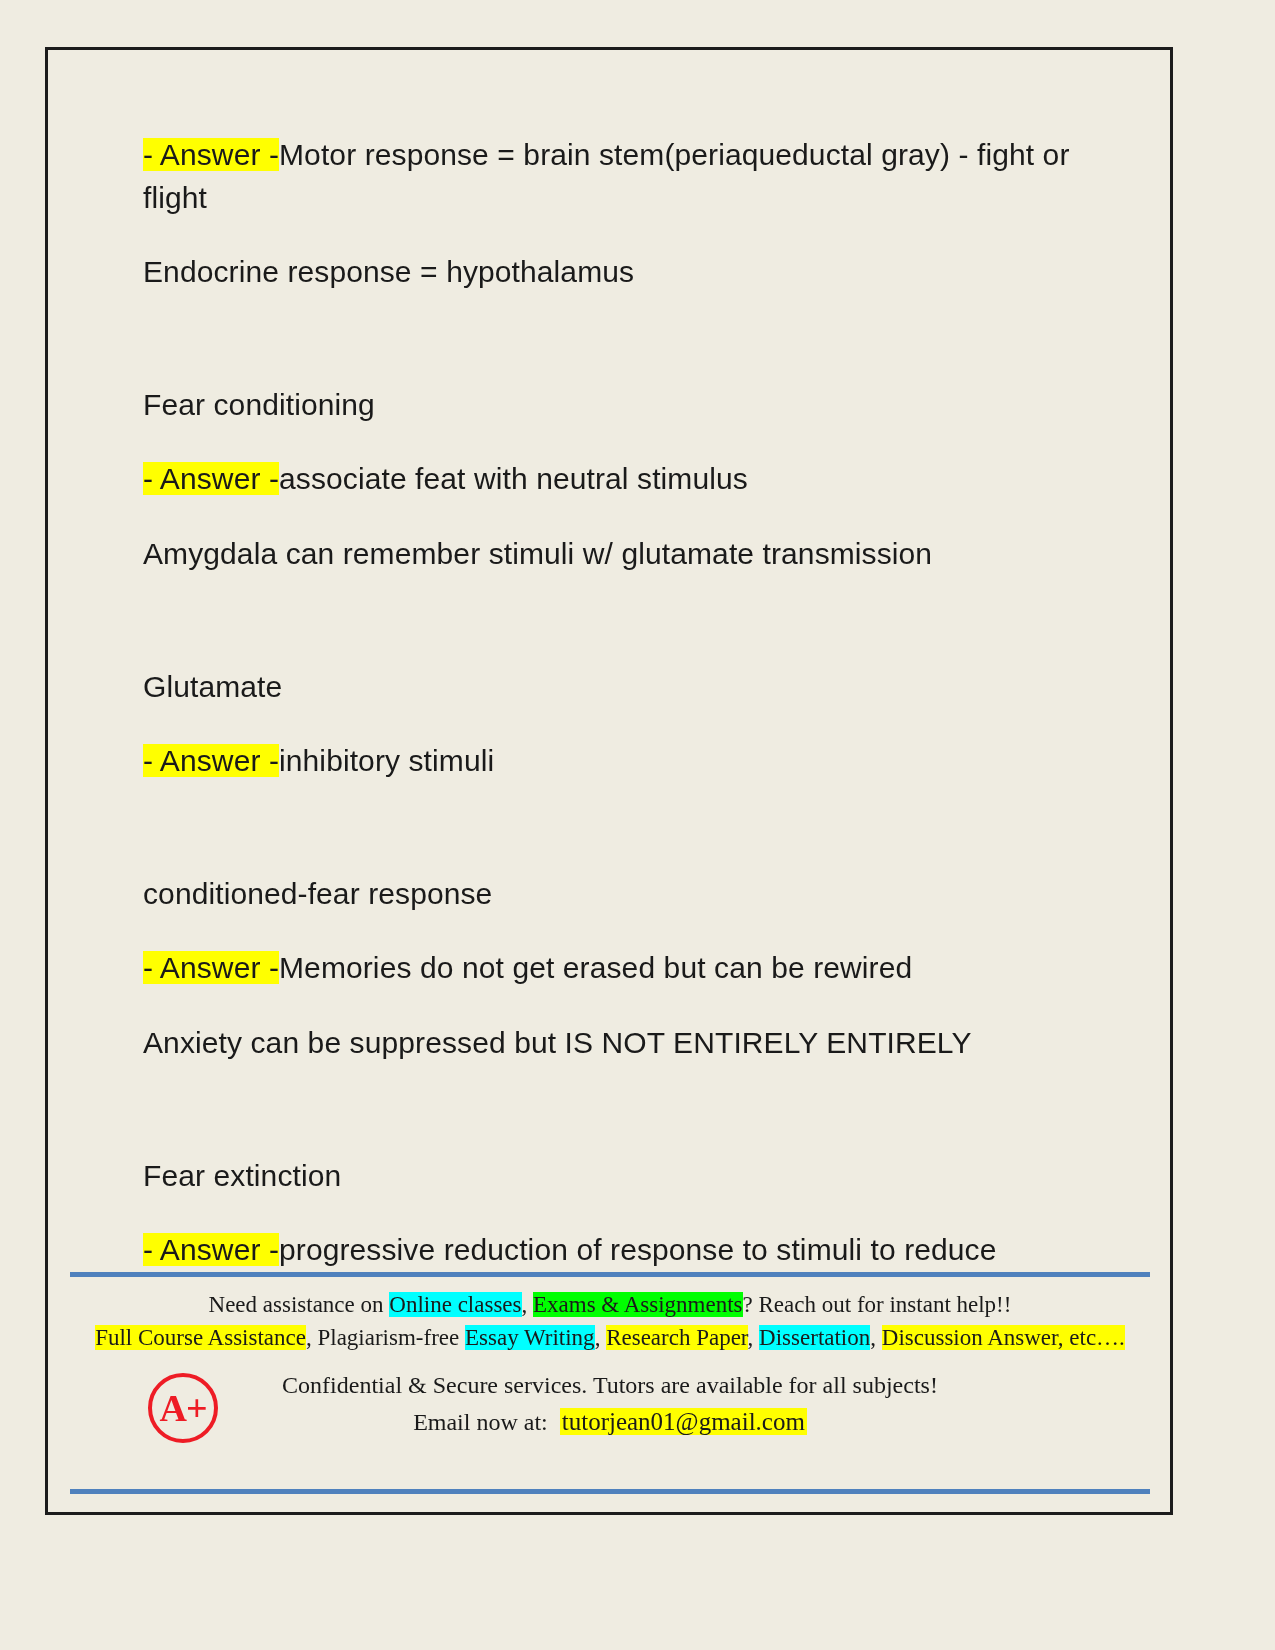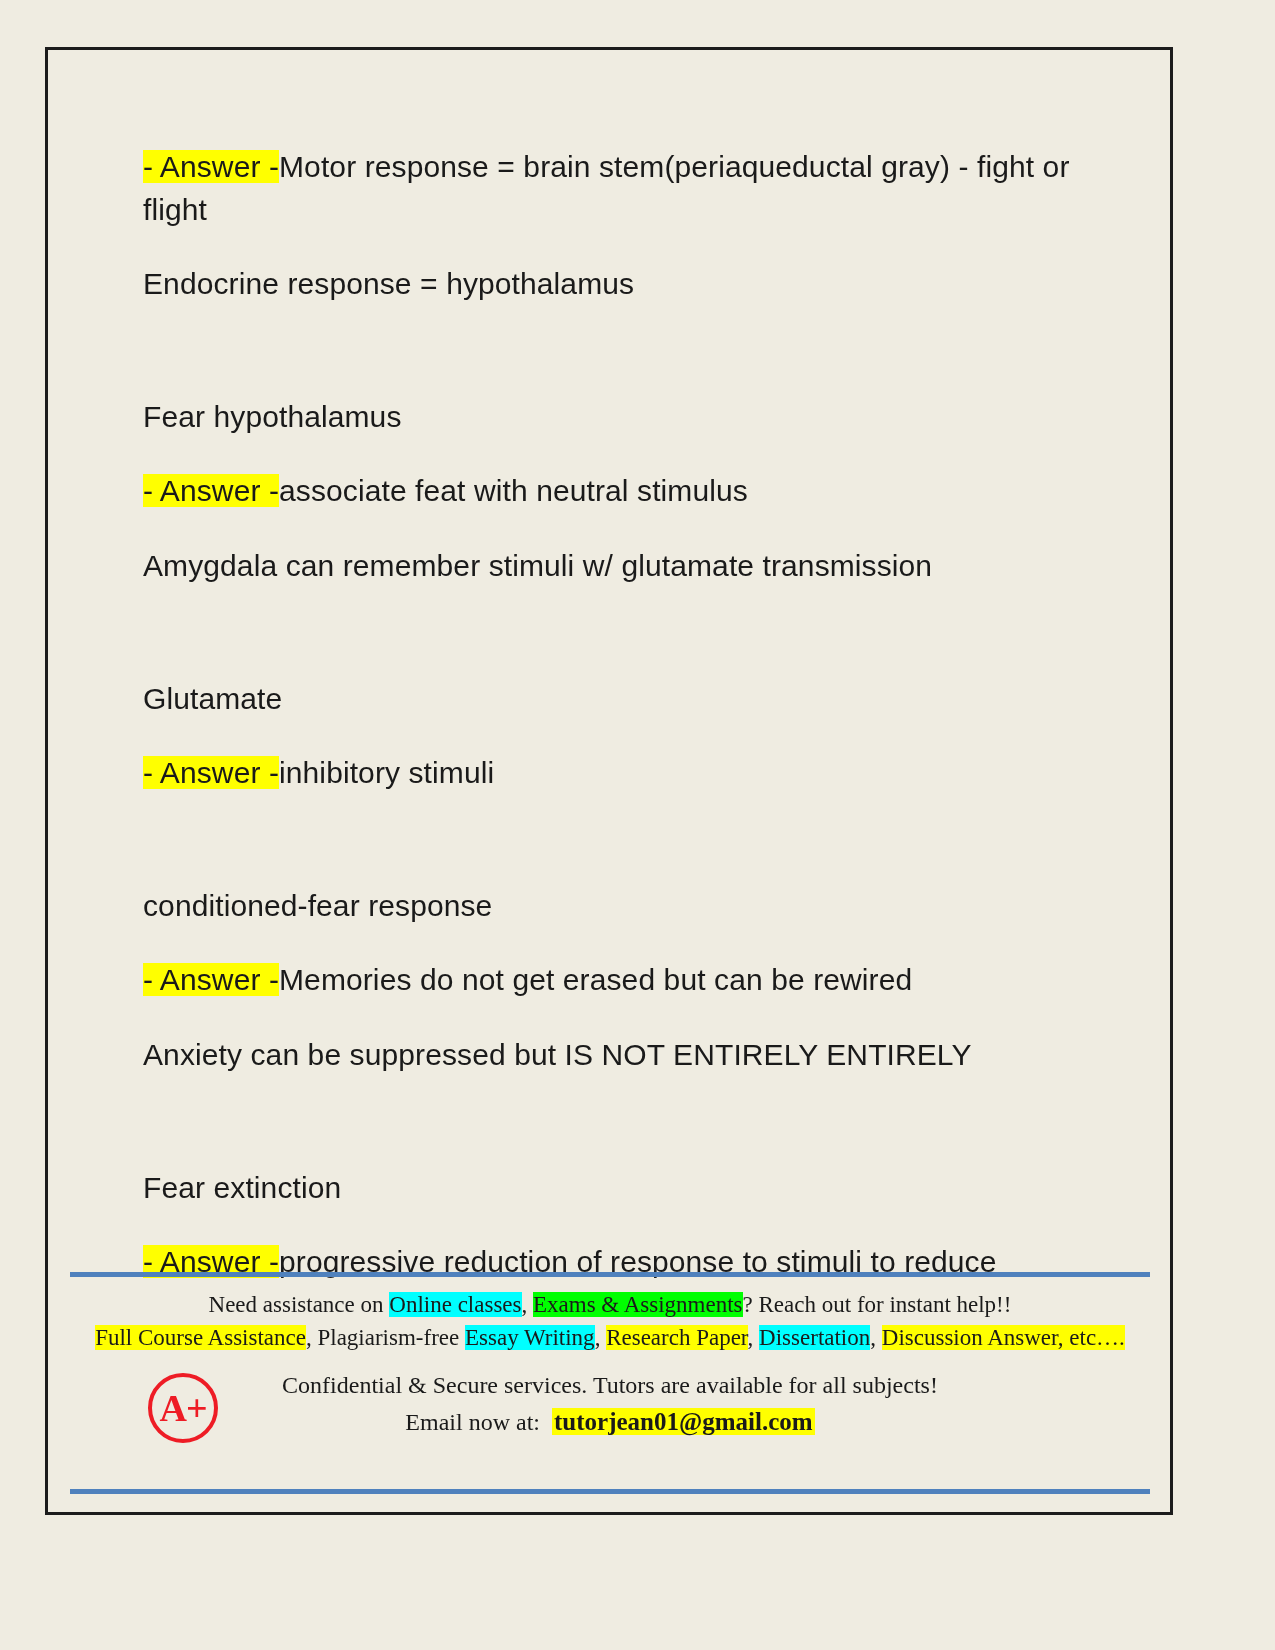--- a/index.html
+++ b/index.html
@@ -20,21 +20,21 @@
     top: 47px;
     width: 1128px;
     height: 1468px;
     border: 3px solid #1c1c1c;
     background: #efece1;
     box-sizing: border-box;
   }
   .content {
     position: absolute;
     left: 95px;
-    top: 96px;
+    top: 84px;
     right: 60px;
   }
   .line {
     font-size: 30px;
     line-height: 1.42;
     margin: 0 0 32px 0;
     letter-spacing: 0.1px;
   }
   .gap {
     height: 58px;
@@ -105,42 +105,42 @@
     line-height: 1.5;
     margin: 0;
   }
   .f-line4 {
     font-size: 24px;
     line-height: 1.5;
     margin: 0;
   }
   .email {
     background: #ffff00;
-    font-weight: bold;
+    font-weight: normal;
     font-size: 25px;
     padding: 0 2px;
   }
   .rule-bottom {
     margin-top: 16px;
   }
 </style>
 </head>
 <body>
 
 <div class="page">
 
   <div class="content">
 
     <p class="line"><span class="hl-yellow">- Answer -</span><span>Motor response = brain stem(periaqueductal gray) - fight or flight</span></p>
 
     <p class="line"><span>Endocrine response = hypothalamus</span></p>
 
     <div class="gap"></div>
 
-    <p class="line"><span>Fear hypothalamus</span></p>
+    <p class="line"><span>Fear conditioning</span></p>
 
     <p class="line"><span class="hl-yellow">- Answer -</span><span>associate feat with neutral stimulus</span></p>
 
 
     <p class="line"><span>Amygdala can remember stimuli w/ glutamate transmission</span></p>
 
     <div class="gap"></div>
 
     <p class="line"><span>Glutamate</span></p>
 

